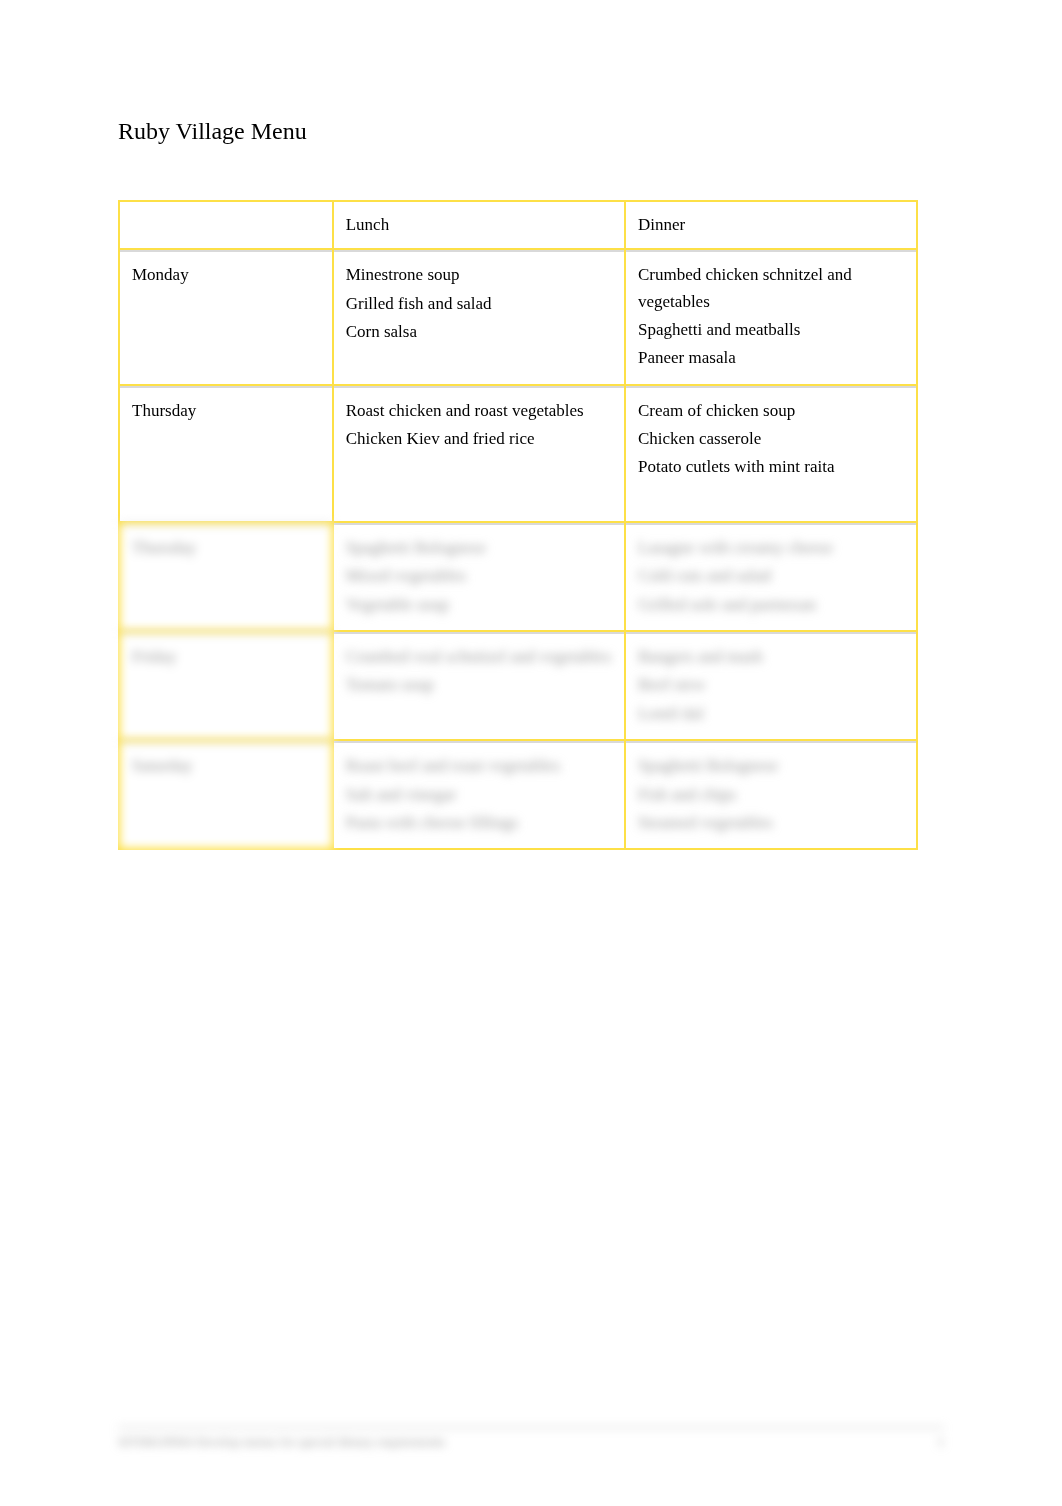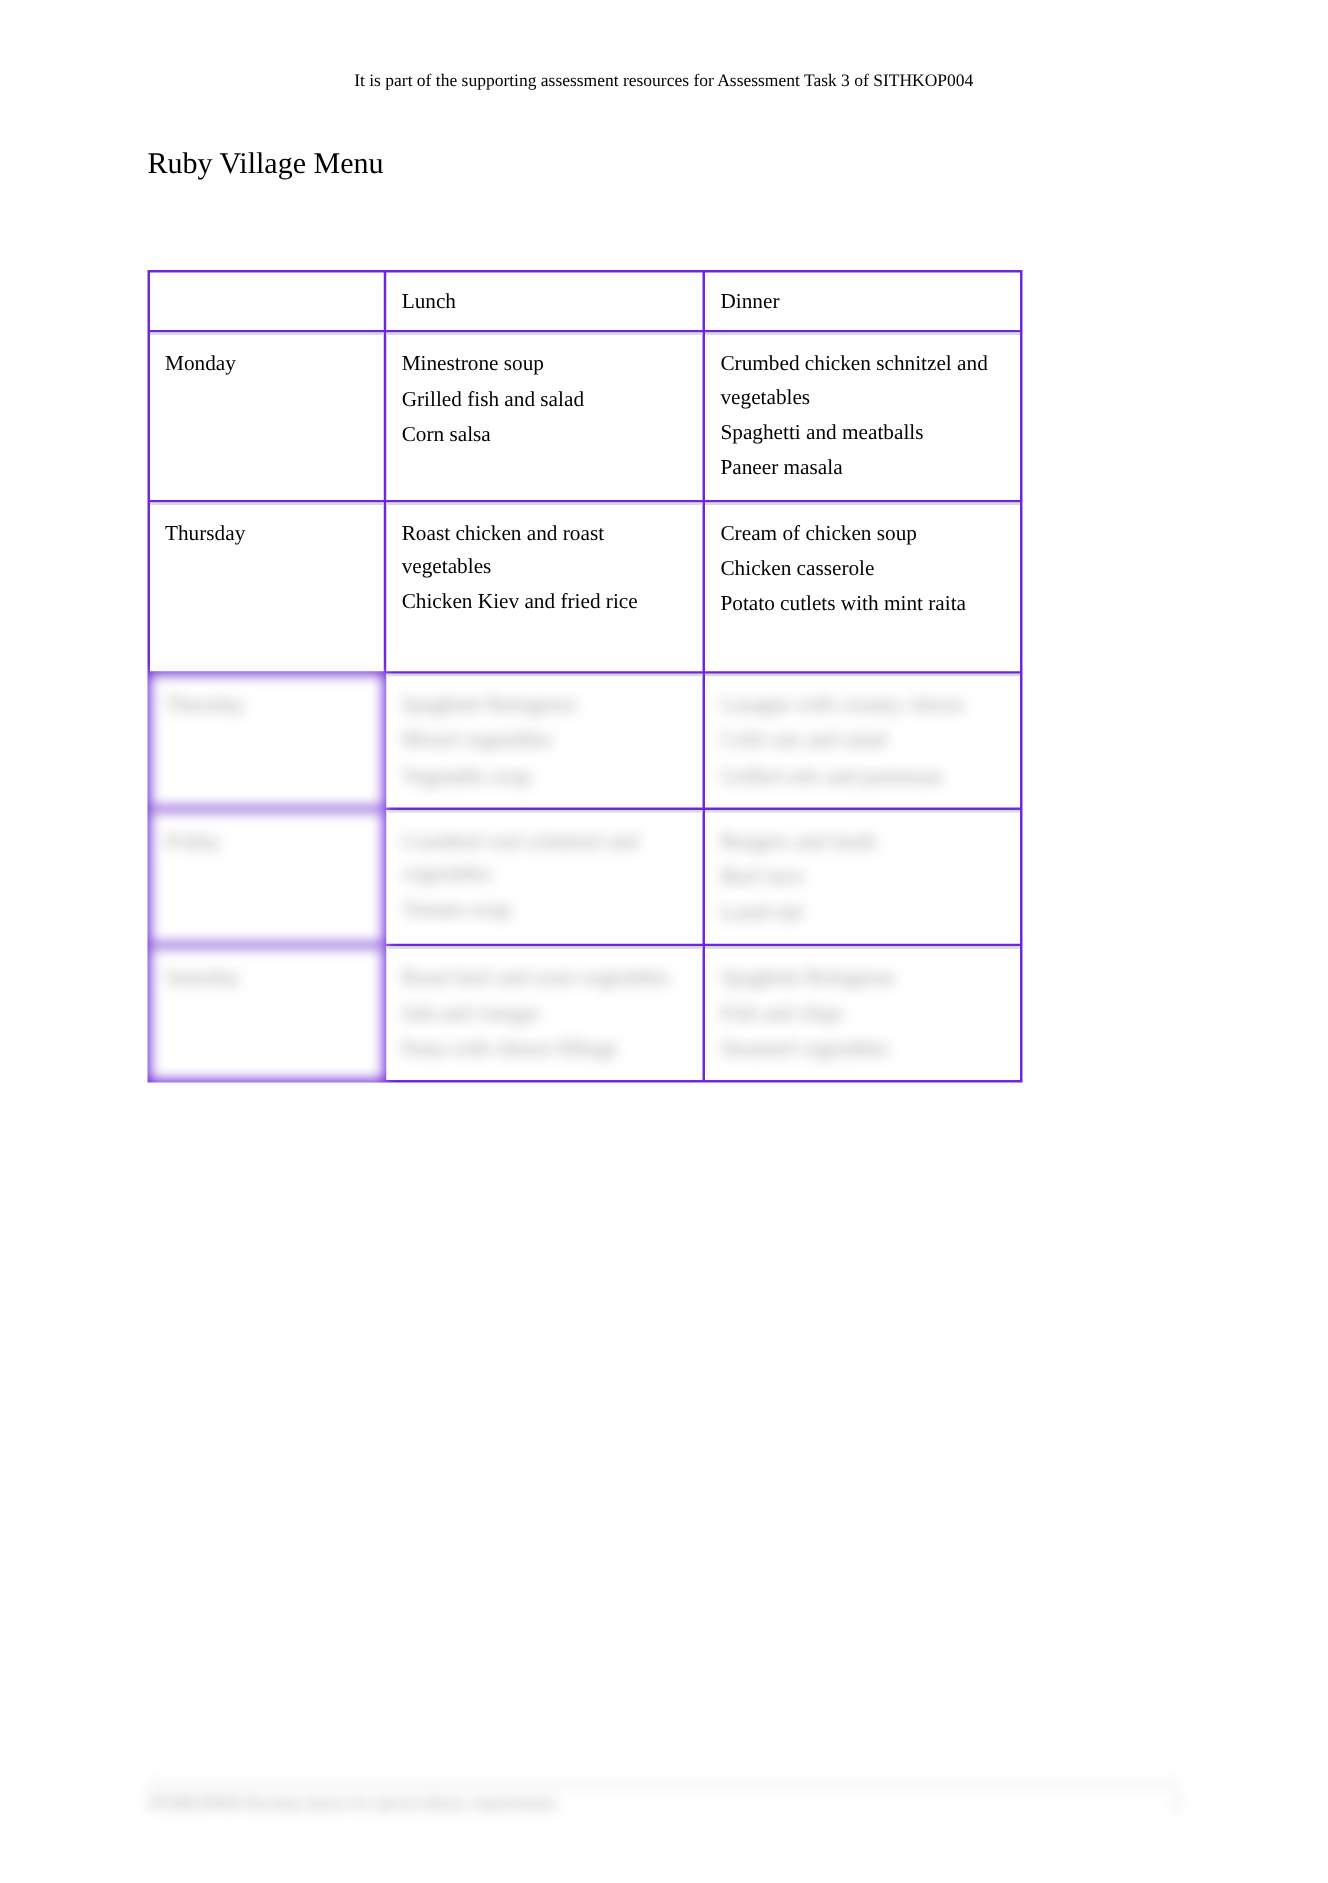--- a/index.html
+++ b/index.html
@@ -26,26 +26,26 @@
     }
     .page-title {
       position: absolute;
       top: 118px;
       left: 118px;
       font-size: 24px;
       font-weight: normal;
     }
     .menu-table {
       position: absolute;
-      top: 216px;
+      top: 200px;
       left: 118px;
-      width: 700px;
+      width: 800px;
       border-collapse: separate;
       border-spacing: 2px;
-      background: #6d28d9;
+      background: #fde047;
     }
     .menu-table td, .menu-table th {
       background: #ffffff;
       vertical-align: top;
       padding: 10px 12px;
       font-size: 17px;
       line-height: 1.55;
       text-align: left;
       font-weight: normal;
       border-top: 2px solid #d9d9d9;
@@ -76,21 +76,20 @@
       justify-content: space-between;
     }
     .meal-list div {
       margin-bottom: 2px;
     }
   </style>
 </head>
 <body>
 
 <div class="header-block">
-  <div>It is part of the supporting assessment resources for Assessment Task 3 of SITHKOP004</div>
 </div>
 
 <h1 class="page-title">Ruby Village Menu</h1>
 
 <table class="menu-table">
   <thead>
     <tr>
       <th class="col-day"></th>
       <th class="col-meal">Lunch</th>
       <th class="col-meal">Dinner</th>

